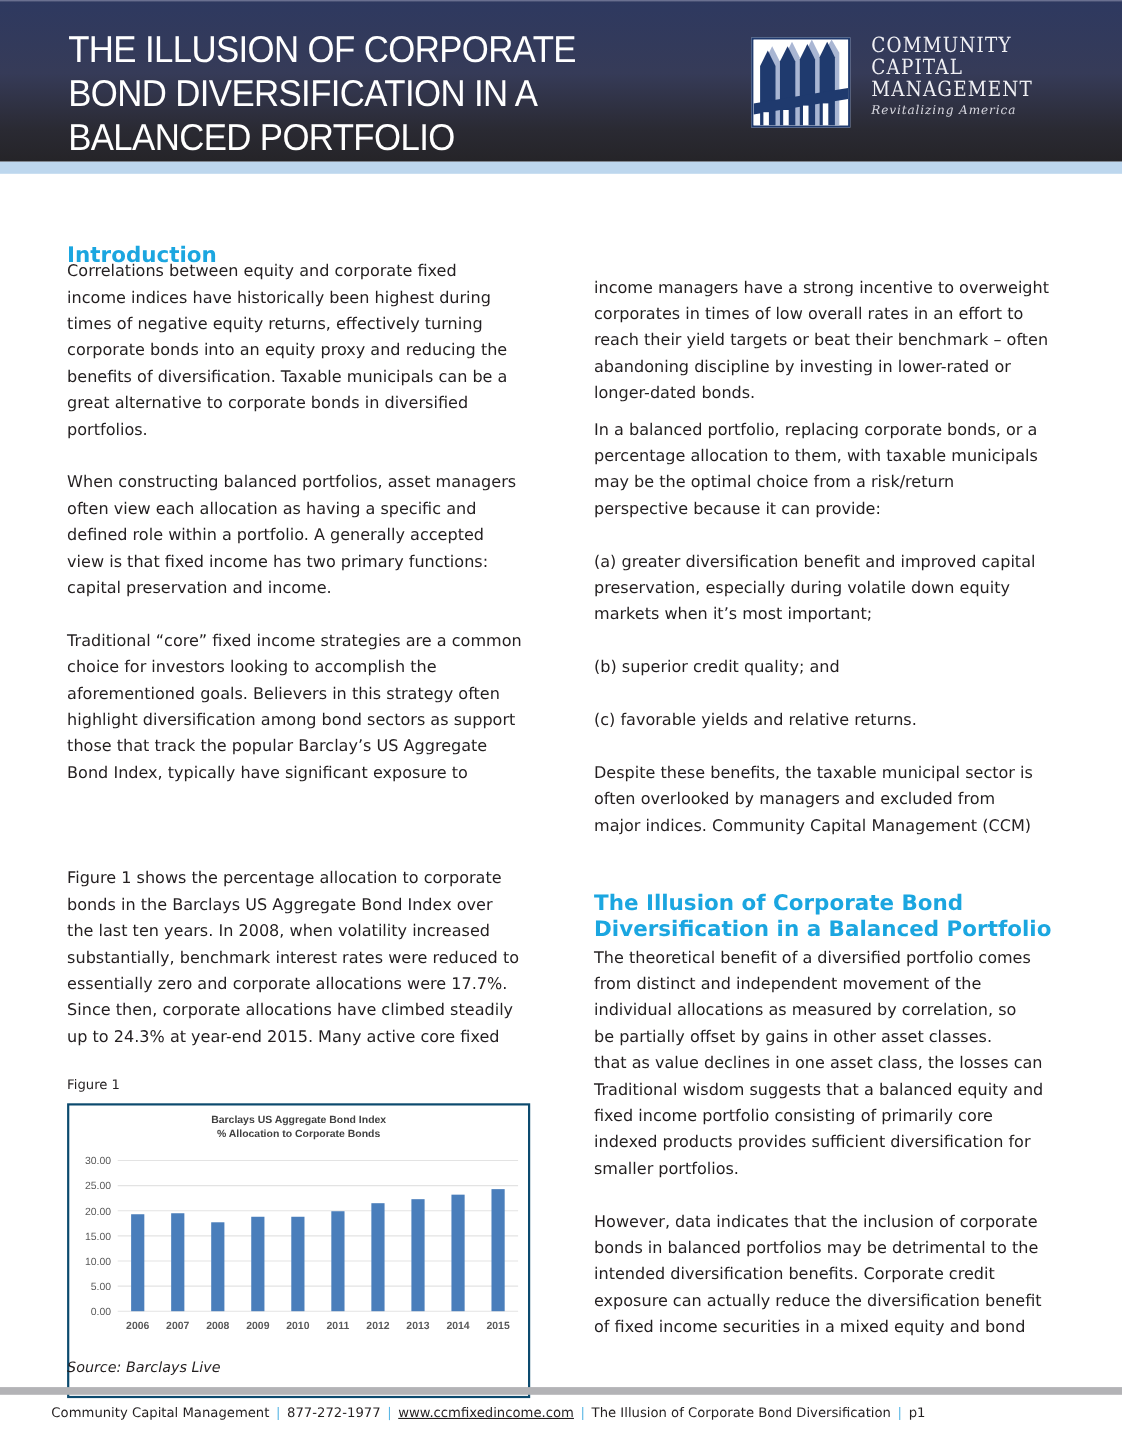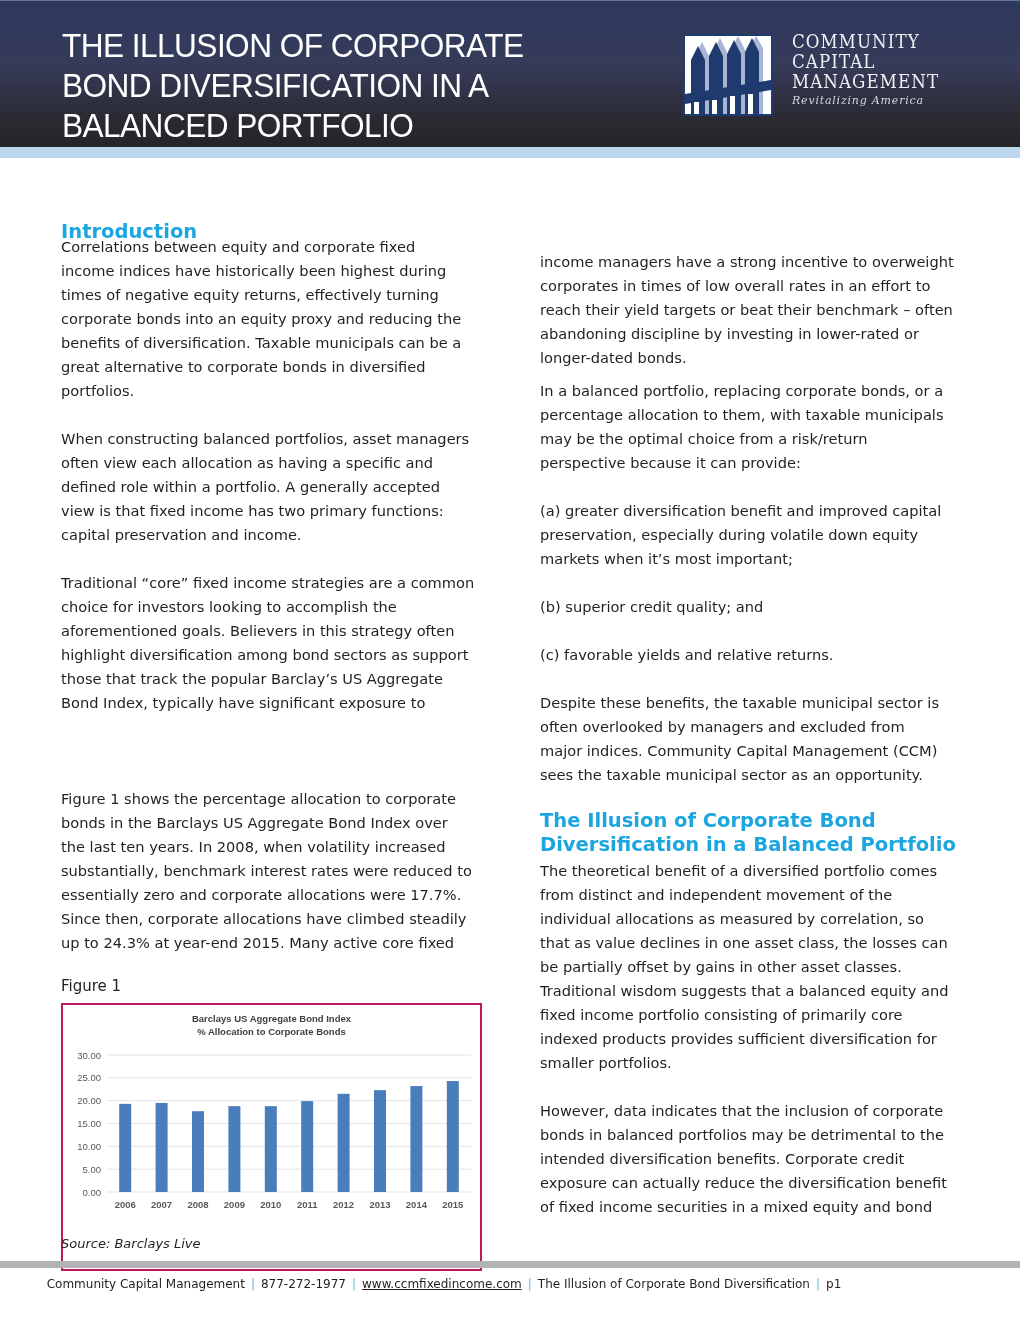--- a/index.html
+++ b/index.html
@@ -43,24 +43,24 @@
   .col { position: absolute; top: 0; width: 440px; font-size: 14.6px; line-height: 24px; color: #231f20; }
   .col-left { left: 61px; }
   .col-right { left: 540px; }
   .col p { margin: 0; position: absolute; left: 0; width: 440px; }
   .heading {
     position: absolute; left: 0; color: #1ba6e0; font-weight: bold;
     font-size: 19.5px; line-height: 24px; margin: 0; width: 440px;
   }
   .l { display: block; white-space: nowrap; }
 
-  .fig-label { position: absolute; left: 61px; top: 974px; font-size: 15px; line-height: 24px; }
+  .fig-label { position: absolute; left: 61px; top: 974px; font-size: 12px; line-height: 24px; }
   .chart {
     position: absolute; left: 61px; top: 1003px; width: 421px; height: 268px;
-    border: 2px solid #be185d; box-sizing: border-box; background: #fff;
+    border: 2px solid #0c4a6e; box-sizing: border-box; background: #fff;
     font-family: "Liberation Sans", "DejaVu Sans", sans-serif;
   }
   .chart-title {
     position: absolute; left: 0; top: 7px; width: 100%; text-align: center;
     font-size: 9.5px; font-weight: bold; line-height: 13px; color: #404040;
   }
   .plot { position: absolute; left: 0; top: 0; }
   .ytick { font-size: 9.5px; fill: #595959; font-family: "Liberation Sans", sans-serif; }
   .xtick { font-size: 9.5px; fill: #595959; font-weight: bold; font-family: "Liberation Sans", sans-serif; }
   .source { position: absolute; left: 61px; top: 1234px; font-size: 13px; font-style: italic; line-height: 20px; color: #231f20; }
@@ -221,32 +221,31 @@
   <p style="top:595px;">
     <span class="l">(b) superior credit quality; and</span>
   </p>
   <p style="top:643px;">
     <span class="l">(c) favorable yields and relative returns.</span>
   </p>
   <p style="top:691px;">
     <span class="l">Despite these benefits, the taxable municipal sector is</span>
     <span class="l">often overlooked by managers and excluded from</span>
     <span class="l">major indices. Community Capital Management (CCM)</span>
-    <span class="l">sees the taxable municipal sector as an opportunity.</span>
   </p>
   <h2 class="heading" style="top:809px;">
     <span class="l">The Illusion of Corporate Bond</span>
     <span class="l">Diversification in a Balanced Portfolio</span>
   </h2>
   <p style="top:859px;">
     <span class="l">The theoretical benefit of a diversified portfolio comes</span>
     <span class="l">from distinct and independent movement of the</span>
     <span class="l">individual allocations as measured by correlation, so</span>
+    <span class="l">be partially offset by gains in other asset classes.</span>
     <span class="l">that as value declines in one asset class, the losses can</span>
-    <span class="l">be partially offset by gains in other asset classes.</span>
     <span class="l">Traditional wisdom suggests that a balanced equity and</span>
     <span class="l">fixed income portfolio consisting of primarily core</span>
     <span class="l">indexed products provides sufficient diversification for</span>
     <span class="l">smaller portfolios.</span>
   </p>
   <p style="top:1099px;">
     <span class="l">However, data indicates that the inclusion of corporate</span>
     <span class="l">bonds in balanced portfolios may be detrimental to the</span>
     <span class="l">intended diversification benefits. Corporate credit</span>
     <span class="l">exposure can actually reduce the diversification benefit</span>

